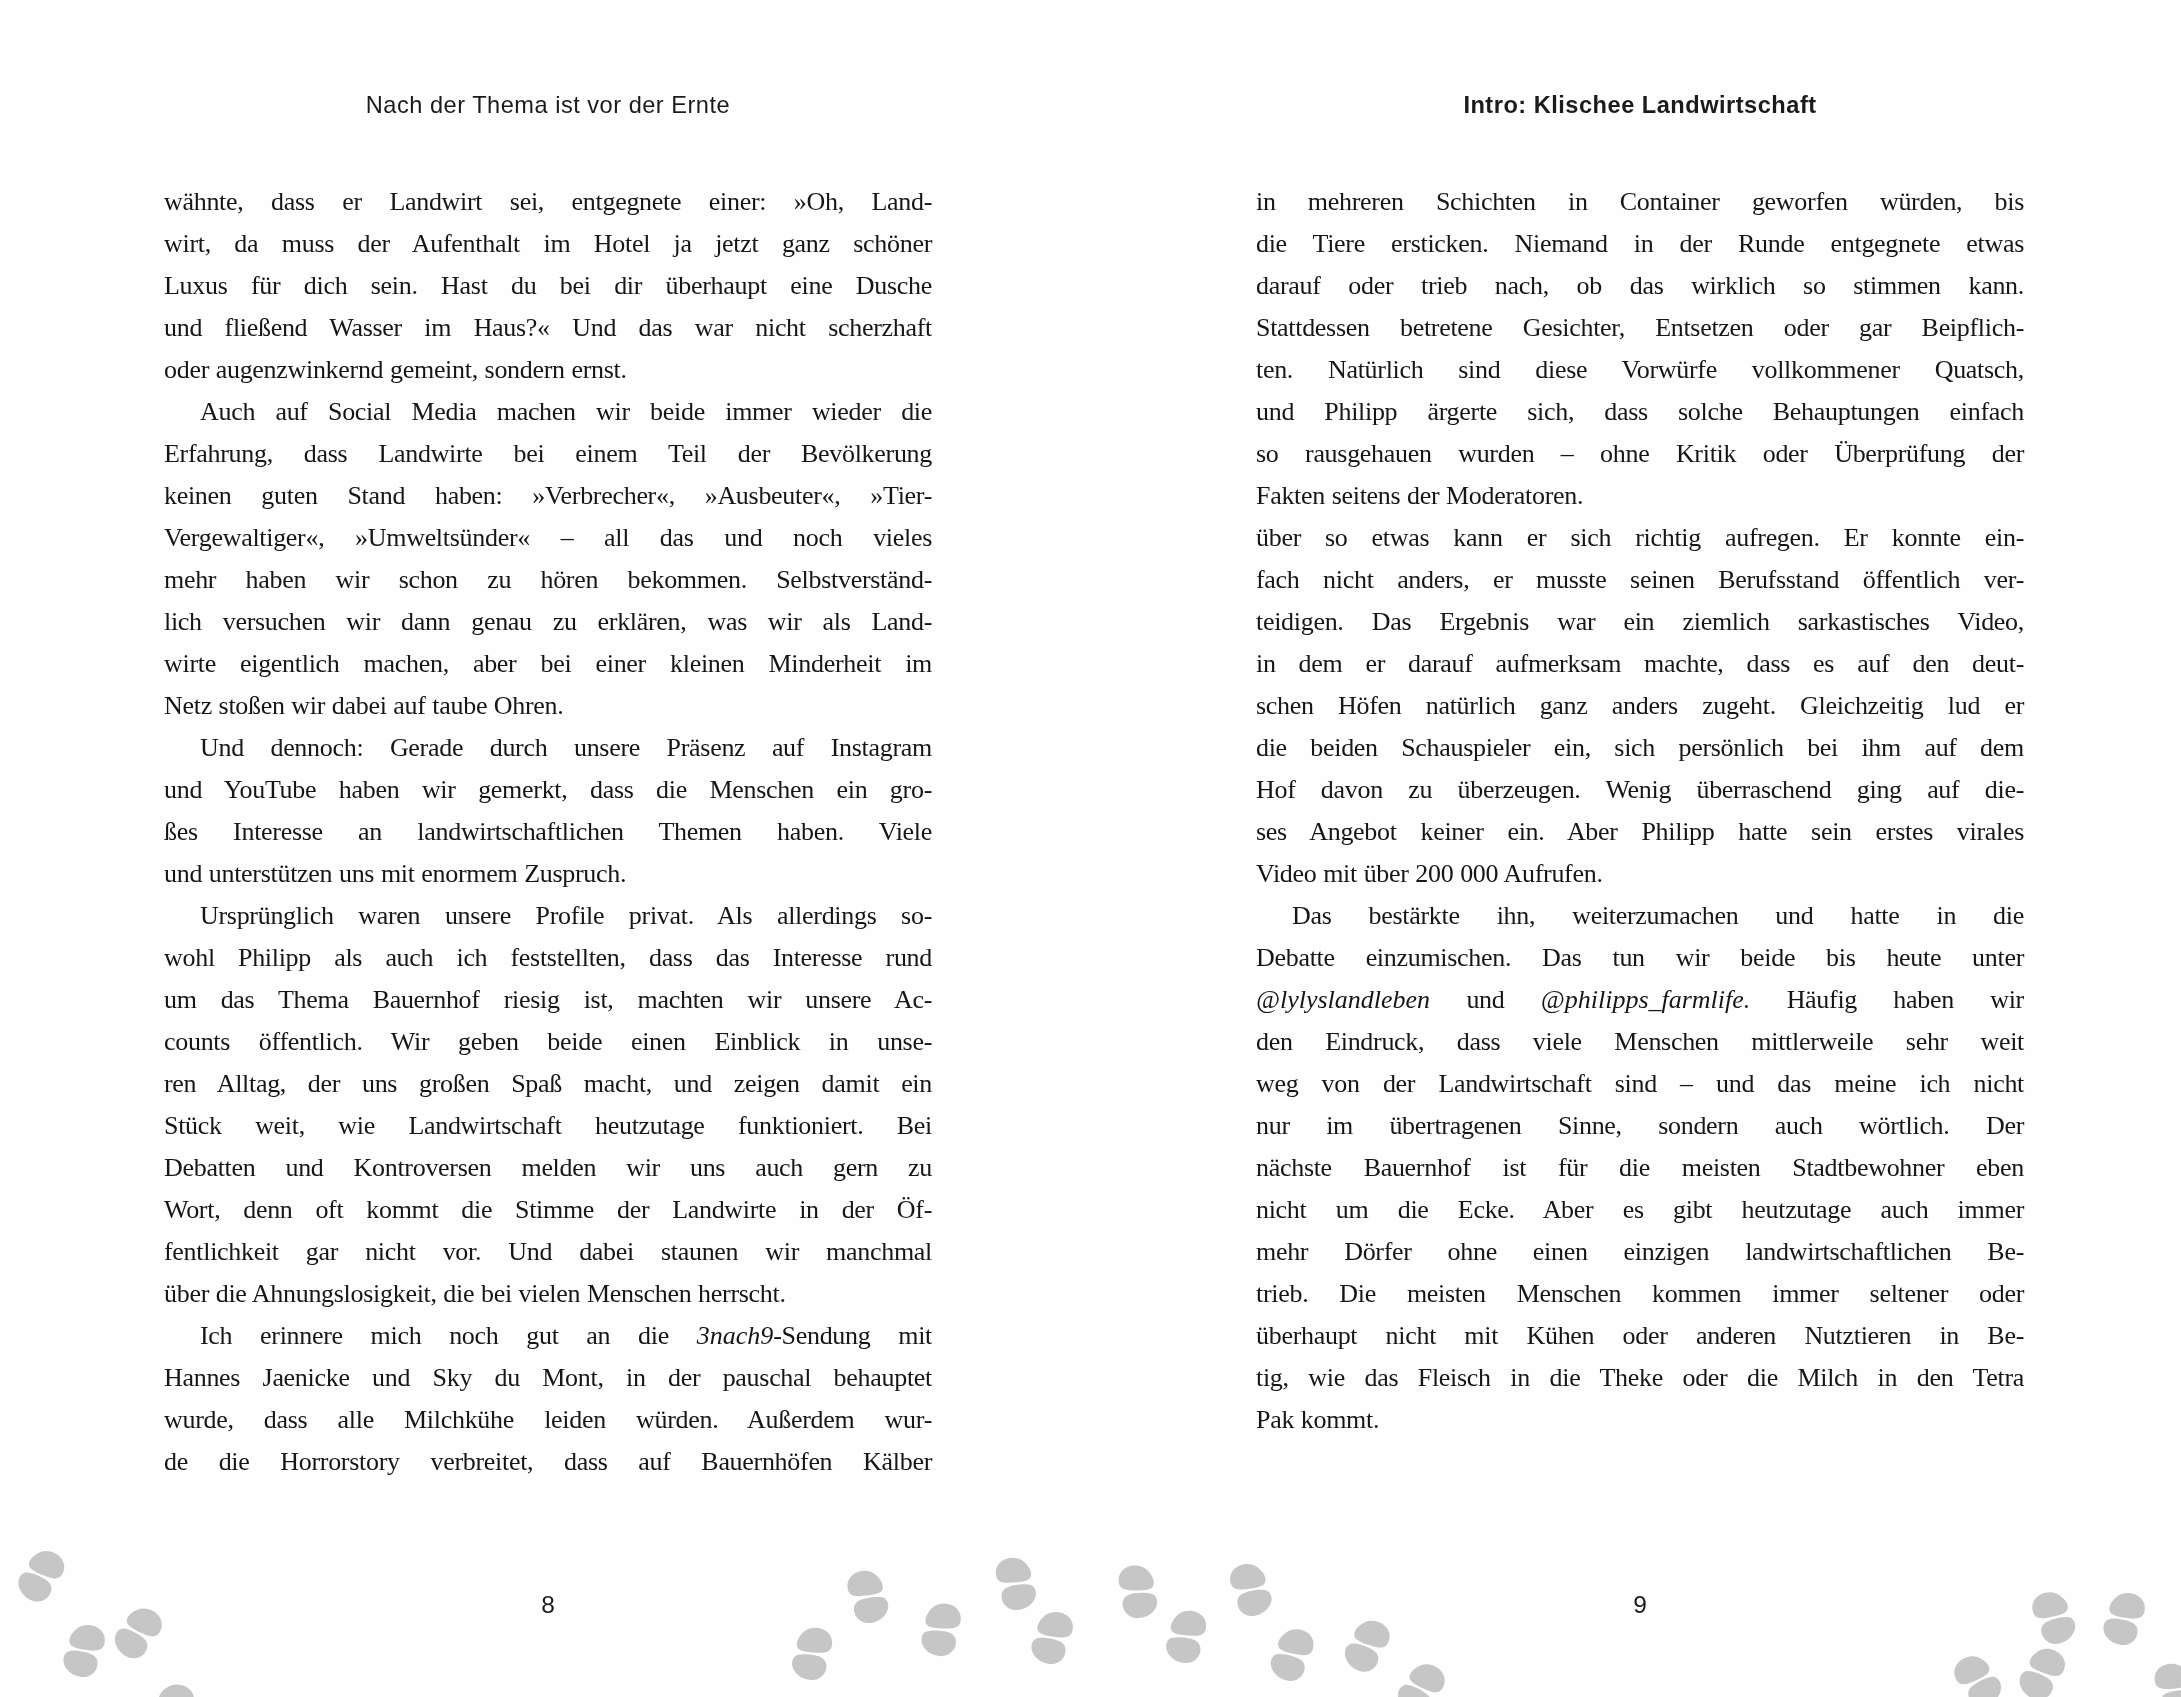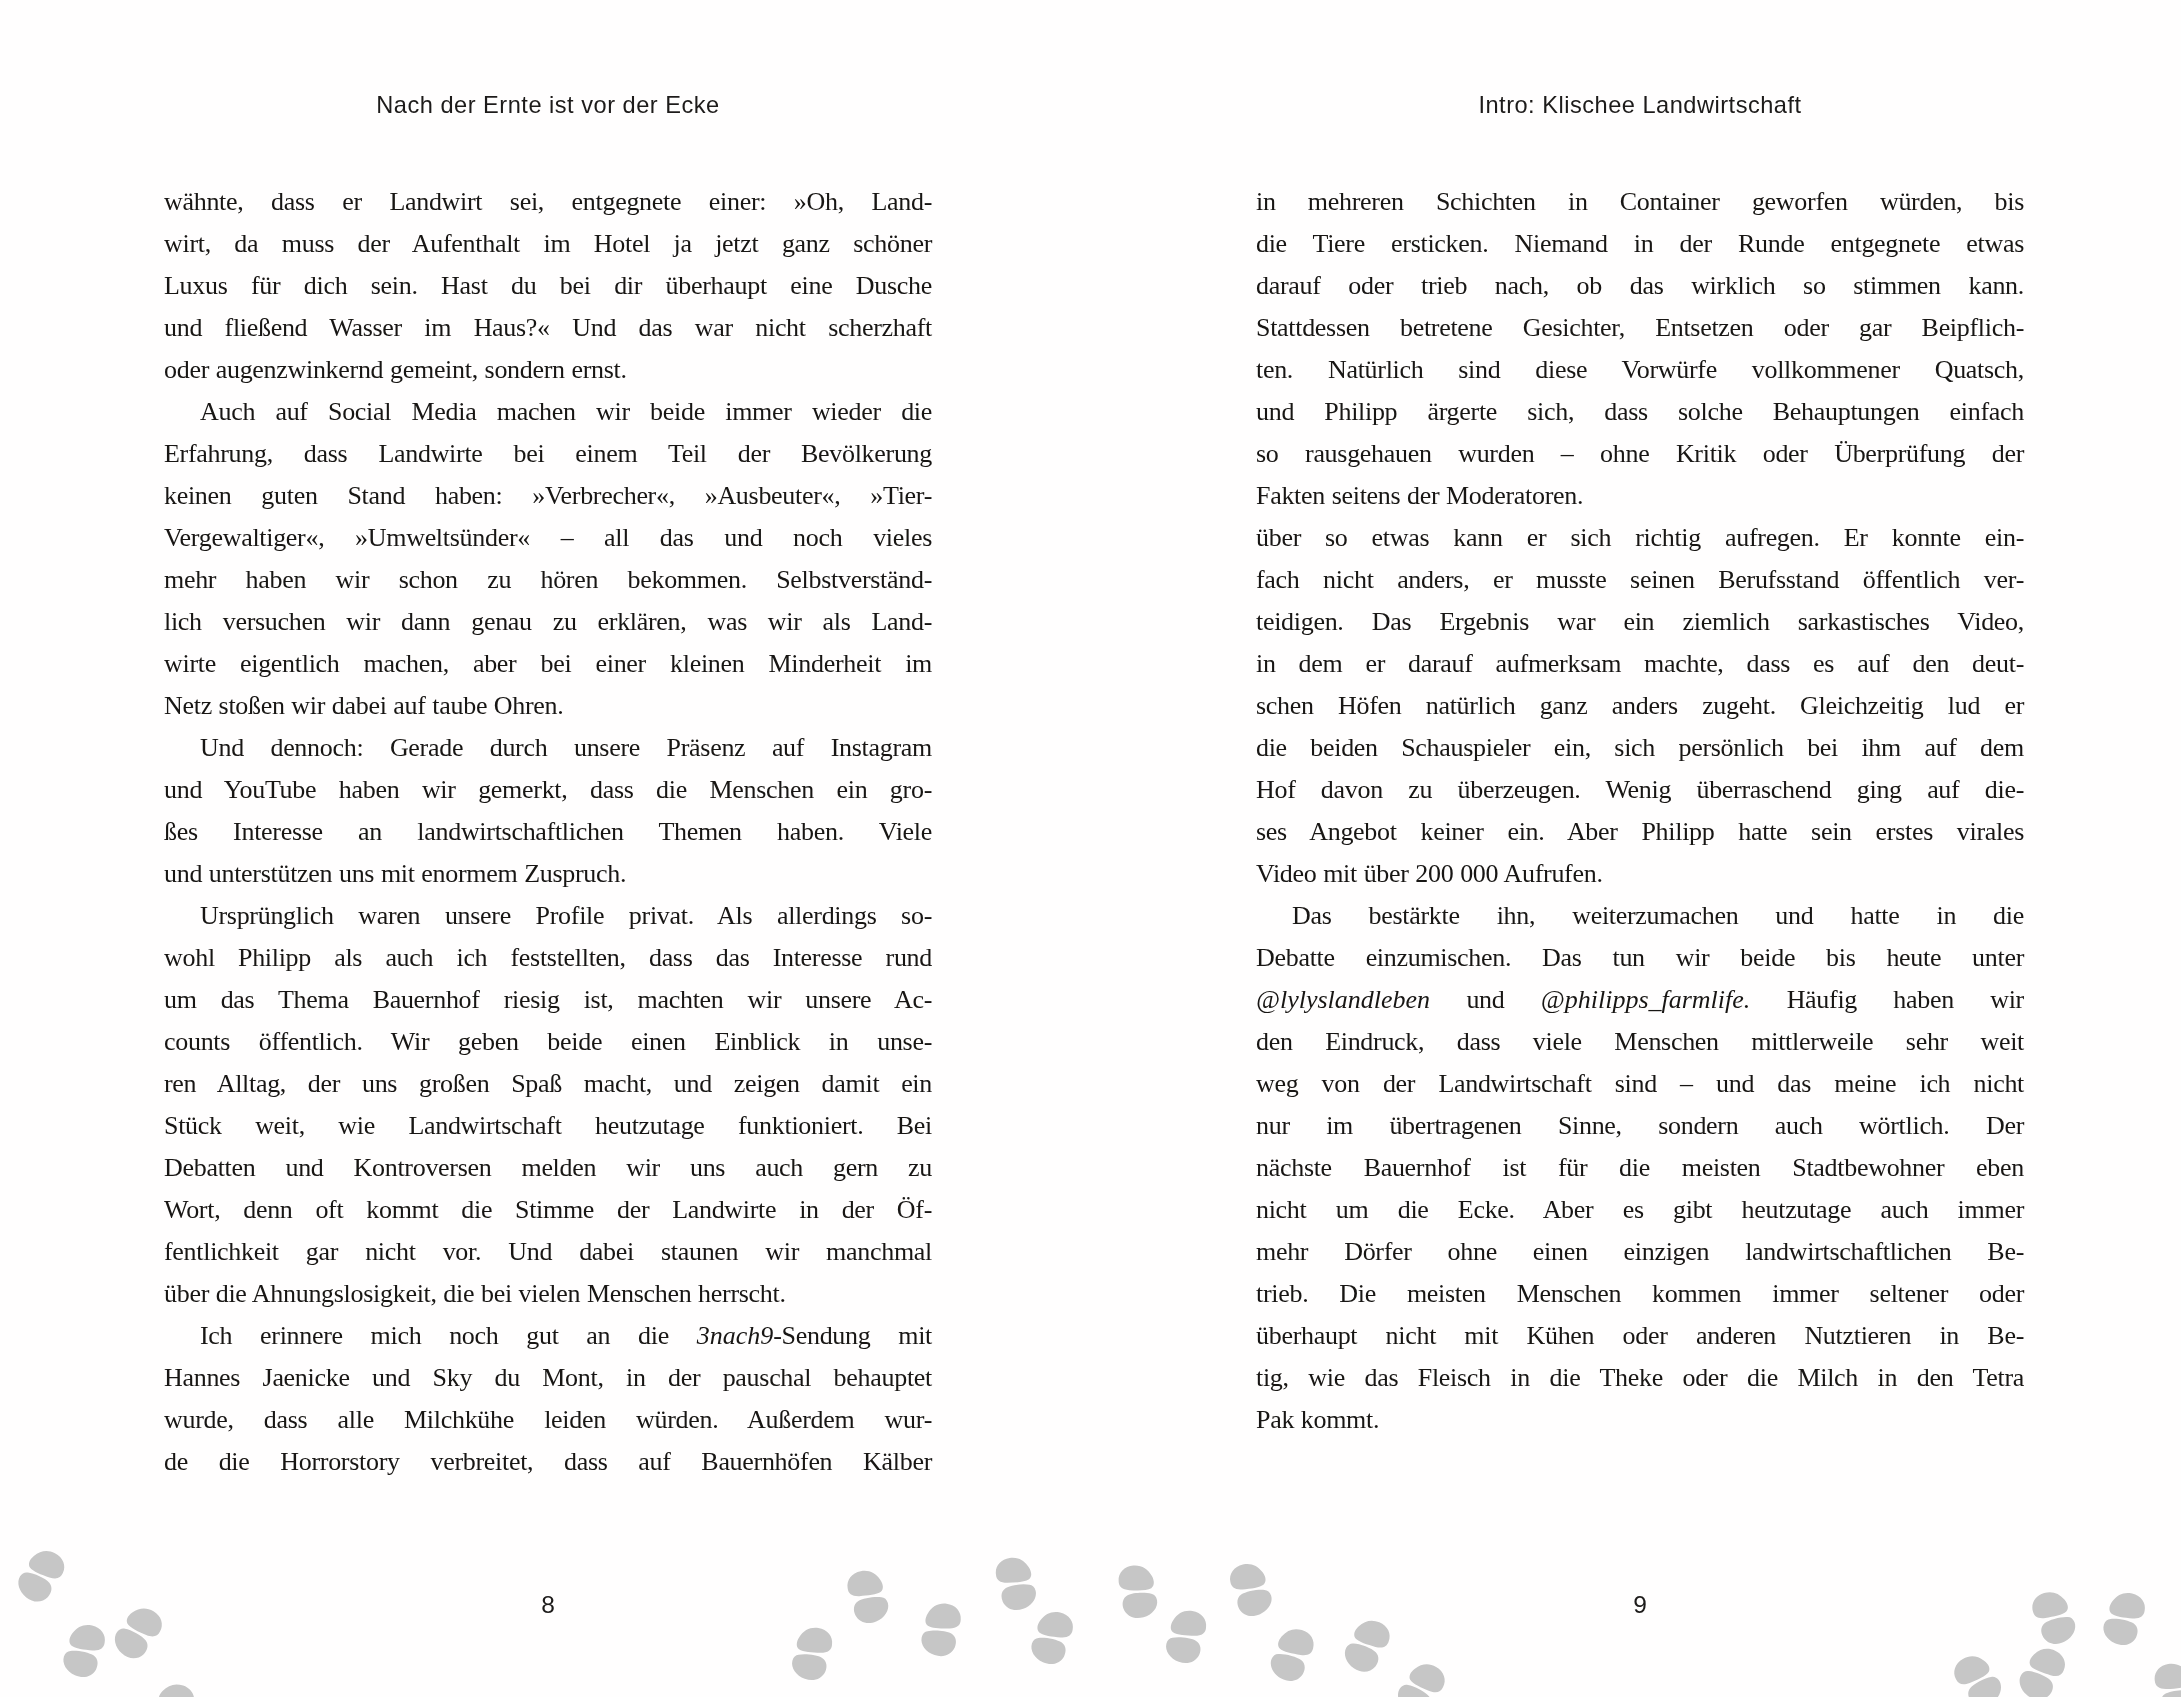--- a/index.html
+++ b/index.html
@@ -16,21 +16,21 @@
     top:90px;height:31px;line-height:31px;
     width:768px;
     text-align:center;
     font-family:"Liberation Sans","DejaVu Sans",sans-serif;
     font-size:23.6px;
     font-weight:400;
     letter-spacing:0.5px;
     color:#1d1b1a;
   }
   .running-head.left{left:164px;}
-  .running-head.right{left:1256px;}
+  .running-head.right{left:1256px;font-weight:bold;}
   .text-column{
     position:absolute;
     top:181px;
     width:768px;
     font-size:26px;
     letter-spacing:-0.3px;
     word-spacing:0.5px;
   }
   .text-column.left{left:164px;}
   .text-column.right{left:1256px;}
@@ -68,21 +68,21 @@
 
   <svg width="0" height="0" style="position:absolute" aria-hidden="true">
     <defs>
       <g id="hoofprint">
         <path d="M 22 1 C 32 0 40 6 41 15 C 42 21 39 25 31 27 C 22 29 12 31 7 29 C 3 27 2 22 4 16 C 7 7 13 2 22 1 Z"></path>
         <path d="M 8 35 C 14 32 28 30 34 32 C 40 34 42 40 41 46 C 39 55 31 60 21 59 C 11 58 3 51 3 43 C 3 39 5 36 8 35 Z"></path>
       </g>
     </defs>
   </svg>
 
-  <div class="running-head left">Nach der Ernte ist vor der Ecke</div>
+  <div class="running-head left">Nach der Thema ist vor der Ernte</div>
   <div class="running-head right">Intro: Klischee Landwirtschaft</div>
 
   <div class="text-column left">
       <div class="para">
         <div class="line"><span>wähnte, dass er Landwirt sei, entgegnete einer: »Oh, Land-</span></div>
         <div class="line"><span>wirt, da muss der Aufenthalt im Hotel ja jetzt ganz schöner</span></div>
         <div class="line"><span>Luxus für dich sein. Hast du bei dir überhaupt eine Dusche</span></div>
         <div class="line"><span>und fließend Wasser im Haus?« Und das war nicht scherzhaft</span></div>
         <div class="line para-end"><span>oder augenzwinkernd gemeint, sondern ernst.</span></div>
       </div>

